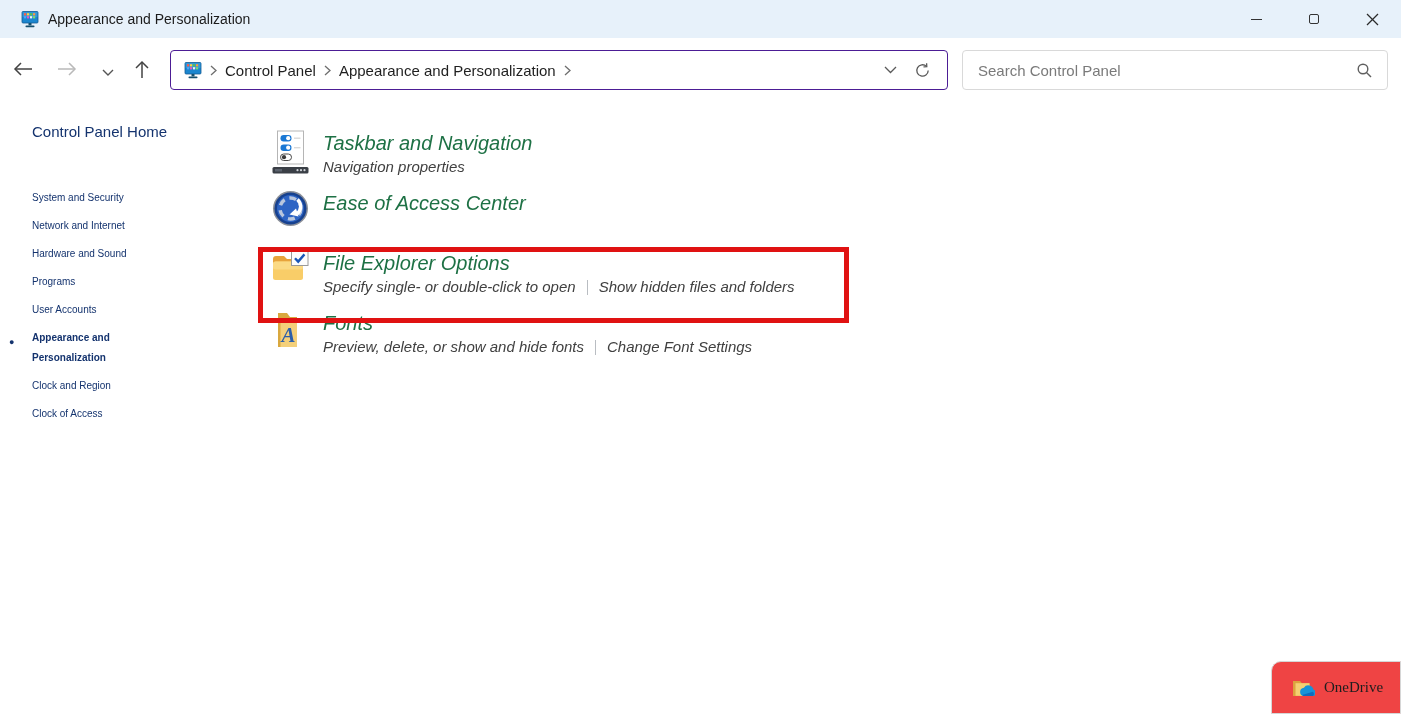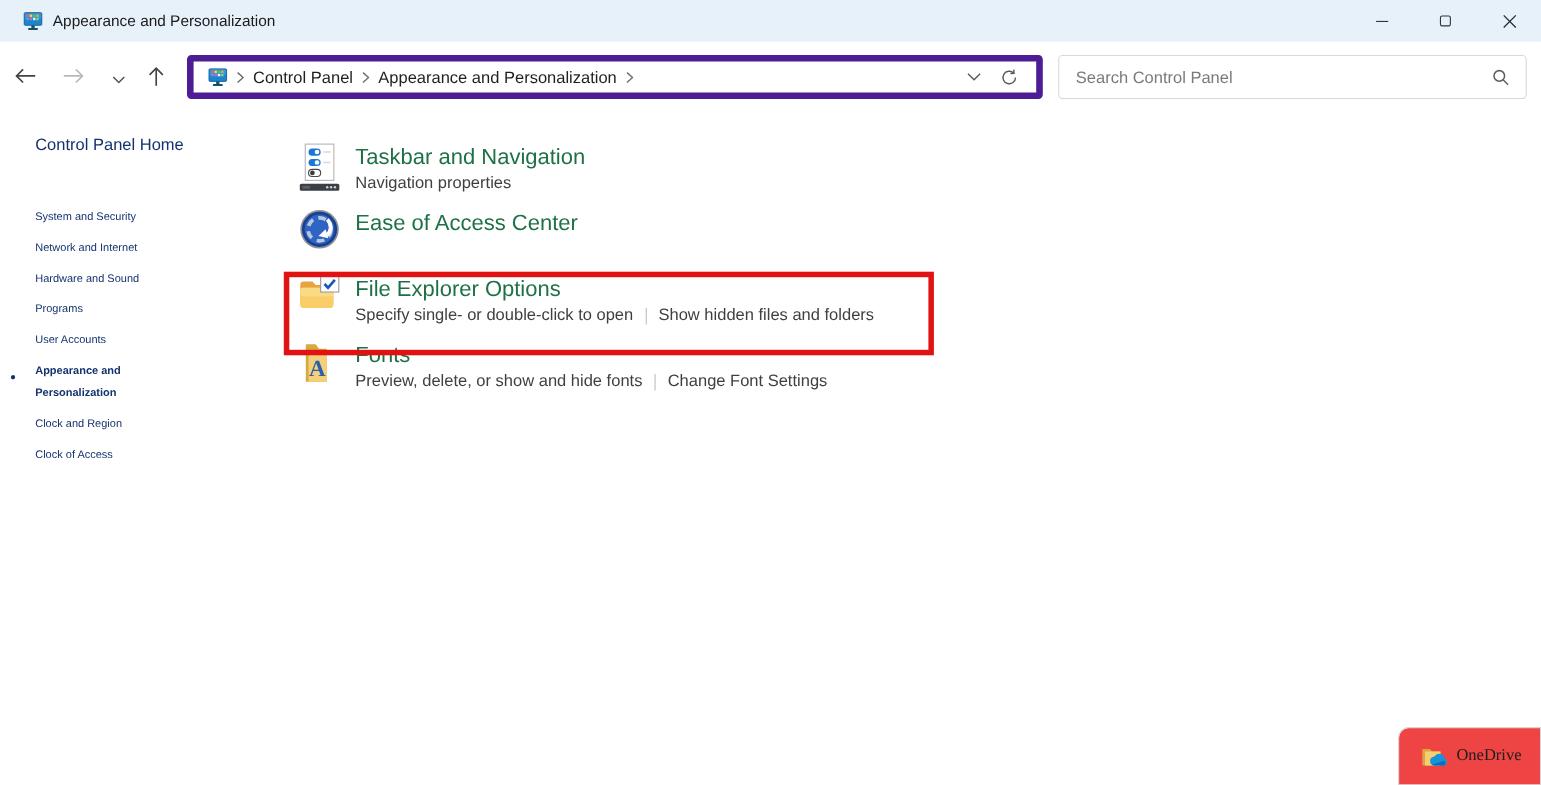--- a/index.html
+++ b/index.html
@@ -16,21 +16,21 @@
   .win-btn { width:58px; height:38px; display:flex; align-items:center; justify-content:center; cursor:default; }
   .min-glyph { width:11px; height:0; border-top:1px solid #333; display:block; }
   .max-glyph { width:10px; height:10px; border:1.2px solid #333; border-radius:2px; display:block; }
 
   
   .toolbar { position:absolute; left:0; top:38px; width:1401px; height:62px; background:#fff; }
   .nav-btn { position:absolute; top:22px; width:22px; height:18px; display:flex; align-items:center; justify-content:center; }
   .nav-back { left:12px; } .nav-fwd { left:56px; } .nav-recent { left:97px; top:26px; } .nav-up { left:131px; }
 
   .crumbbar { position:absolute; left:170px; top:12px; width:778px; height:40px;
-    border:6px solid #4c1d95; border-radius:4px; display:flex; align-items:center; background:#fff; }
+    border:1px solid #4c1d95; border-radius:4px; display:flex; align-items:center; background:#fff; }
   .crumbbar .cp-icon { margin-left:13px; width:18px; height:17px; }
   .crumb-sep { margin:0 8px; display:flex; align-items:center; }
   .crumb { font-size:15px; color:#1f1f1f; white-space:nowrap; cursor:default; }
   .crumb-actions { margin-left:auto; display:flex; align-items:center; }
   .crumb-drop { width:30px; display:flex; justify-content:center; align-items:center; height:38px; }
   .crumb-refresh { width:34px; margin-right:8px; display:flex; justify-content:center; align-items:center; height:38px; }
 
   .searchbar { position:absolute; left:962px; top:12px; width:426px; height:40px;
     border:1px solid #d9d9d9; border-radius:4px; display:flex; align-items:center; background:#fff; }
   .searchbar input { flex:1; border:none; outline:none; font-family:Liberation Sans, sans-serif;
@@ -41,21 +41,21 @@
   
   .sidebar { position:absolute; left:32px; top:123px; width:152px; }
   .sidebar .home { font-size:15px; color:#14336e; margin-bottom:44px; cursor:default; }
   .sidebar ul { list-style:none; }
   .sidebar li { position:relative; padding:4px 0; font-size:10px; line-height:20px; color:#14336e; cursor:default; }
   .sidebar li.active { font-weight:bold; }
   .sidebar li.active::before { content:"●"; position:absolute; left:-23px; top:8px; font-size:9px; color:#14336e; }
 
   
   .main { position:absolute; left:272px; top:130px; width:860px; }
-  .section { display:flex; height:60px; }
+  .section { display:flex; height:60px;font-style:italic; }
   .sec-icon { width:38px; flex:0 0 38px; margin-right:13px; }
   .sec-body { padding-top:1px; }
   .sec-title { font-size:20px; line-height:24px; color:#1e7145; cursor:default; }
   .sec-links { display:flex; align-items:center; margin-top:2px; }
   .sec-links a { font-size:15px; line-height:20px; color:#404040; text-decoration:none; white-space:nowrap; cursor:default; }
   .sep { width:1px; height:15px; background:#b9bdc2; margin:0 11px; }
 
   
   .highlight-box { position:absolute; left:258px; top:247px; width:591px; height:76px;
     border:5px solid #e01212; z-index:8; pointer-events:none; }

